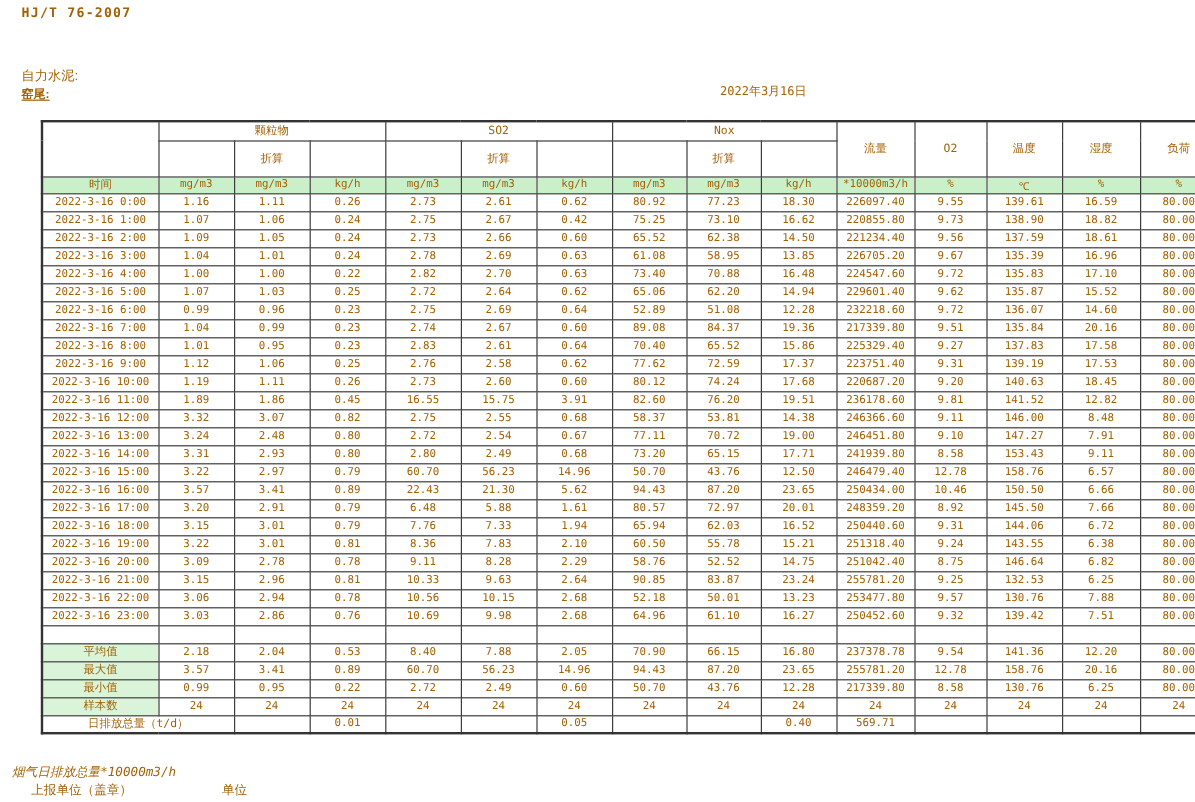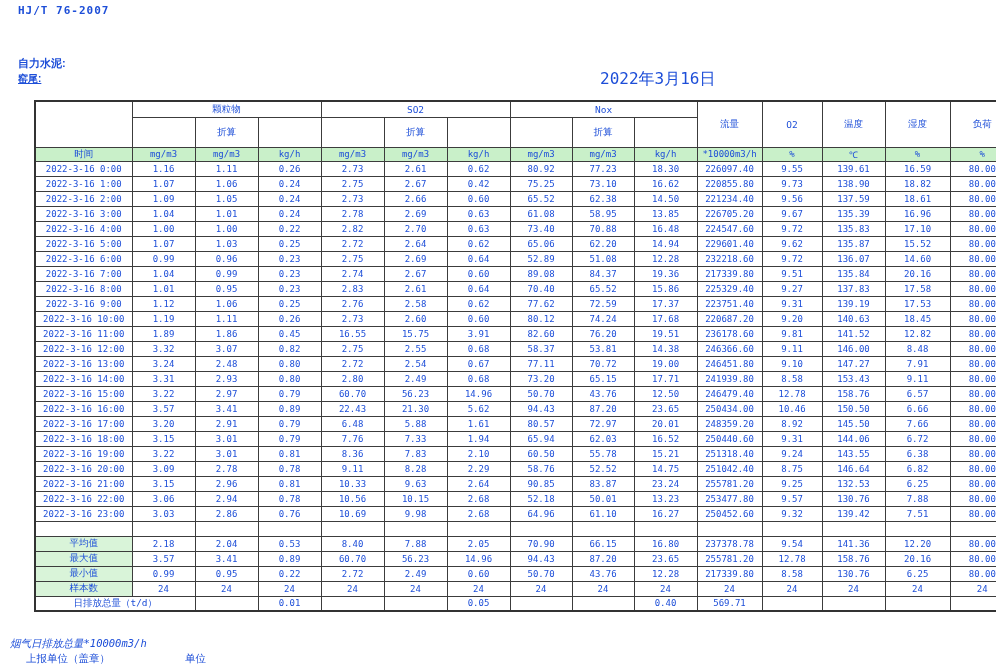--- a/index.html
+++ b/index.html
@@ -1,27 +1,27 @@
 <!DOCTYPE html>
 <html><head>
 <meta charset="utf-8">
 <style>
   * { margin:0; padding:0; box-sizing:border-box; }
   html,body { background:#fff; }
   .page {
     position:relative; width:996px; height:668px; background:#ffffff;
     font-family:"DejaVu Sans Mono","Liberation Mono",monospace;
-    color:#1d4ed8; overflow:hidden;
+    color:#a16207; overflow:hidden;
   }
   .std-code { position:absolute; left:18px; top:4px; font-size:11px; font-weight:bold; letter-spacing:1px; }
   .doc-title { position:absolute; left:0; top:21px; width:730px; text-align:center;
     font-size:13.5px; font-weight:bold; font-family:"Liberation Sans","DejaVu Sans",sans-serif; }
-  .company { position:absolute; left:18px; top:56px; font-size:11px; font-weight:bold; font-family:"Liberation Sans",sans-serif; }
+  .company { position:absolute; left:18px; top:56px; font-size:11px; font-weight:normal; font-family:"Liberation Sans",sans-serif; }
   .location { position:absolute; left:18px; top:72px; font-size:10px; font-weight:bold; font-family:"Liberation Sans",sans-serif;text-decoration:underline; }
-  .report-date { position:absolute; left:600px; top:69px; font-size:16px; }
+  .report-date { position:absolute; left:600px; top:69px; font-size:10px; }
   table.report {
     position:absolute; left:8px; top:100px; width:980px;
     border-collapse:collapse; table-layout:fixed;
     font-size:9px;
   }
   table.report td {
     border:1px solid #3c3c3c; text-align:center; vertical-align:middle;
     height:15px; padding:0 1px; overflow:hidden; white-space:nowrap;
   }
   table.report { border:2px solid #333;margin-left:26px; }

